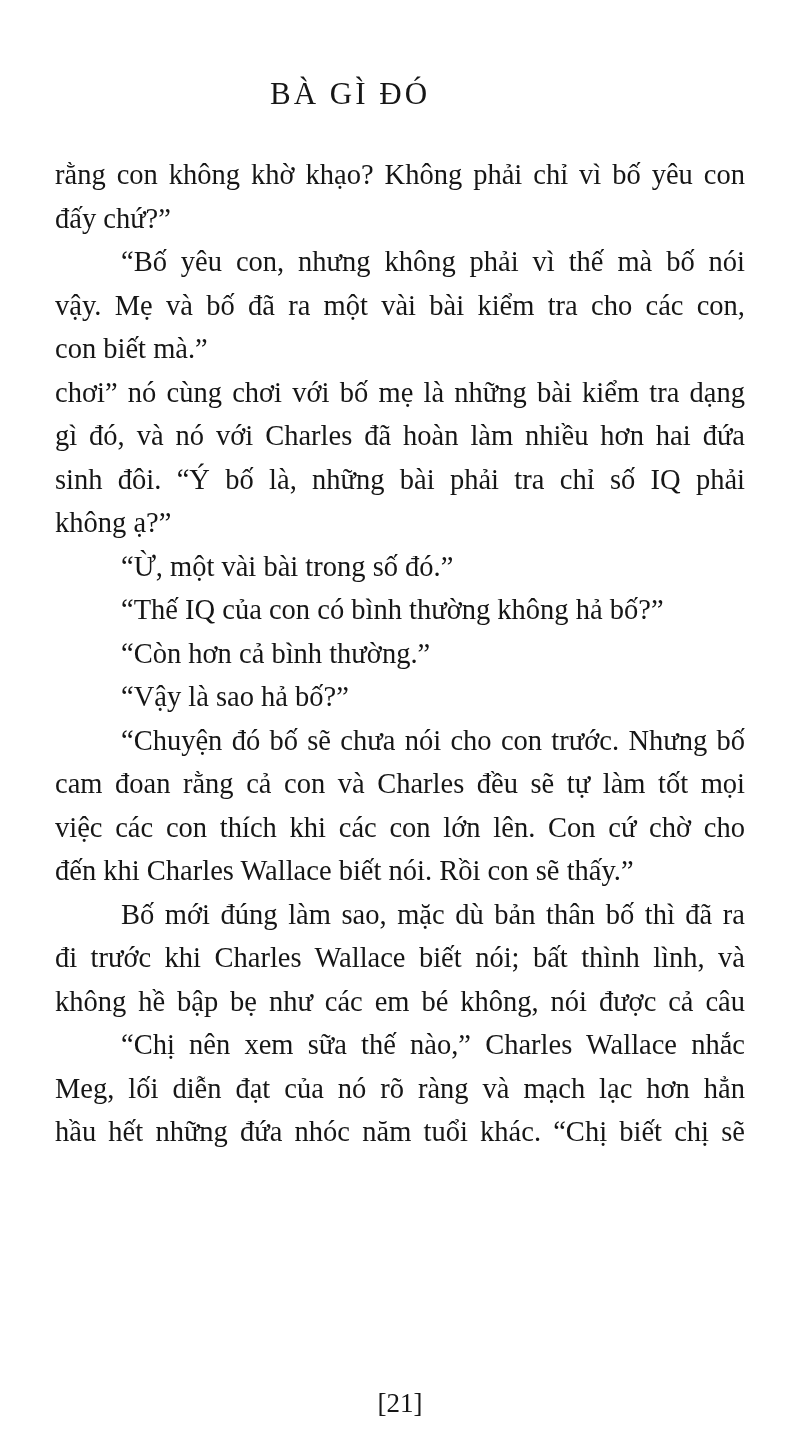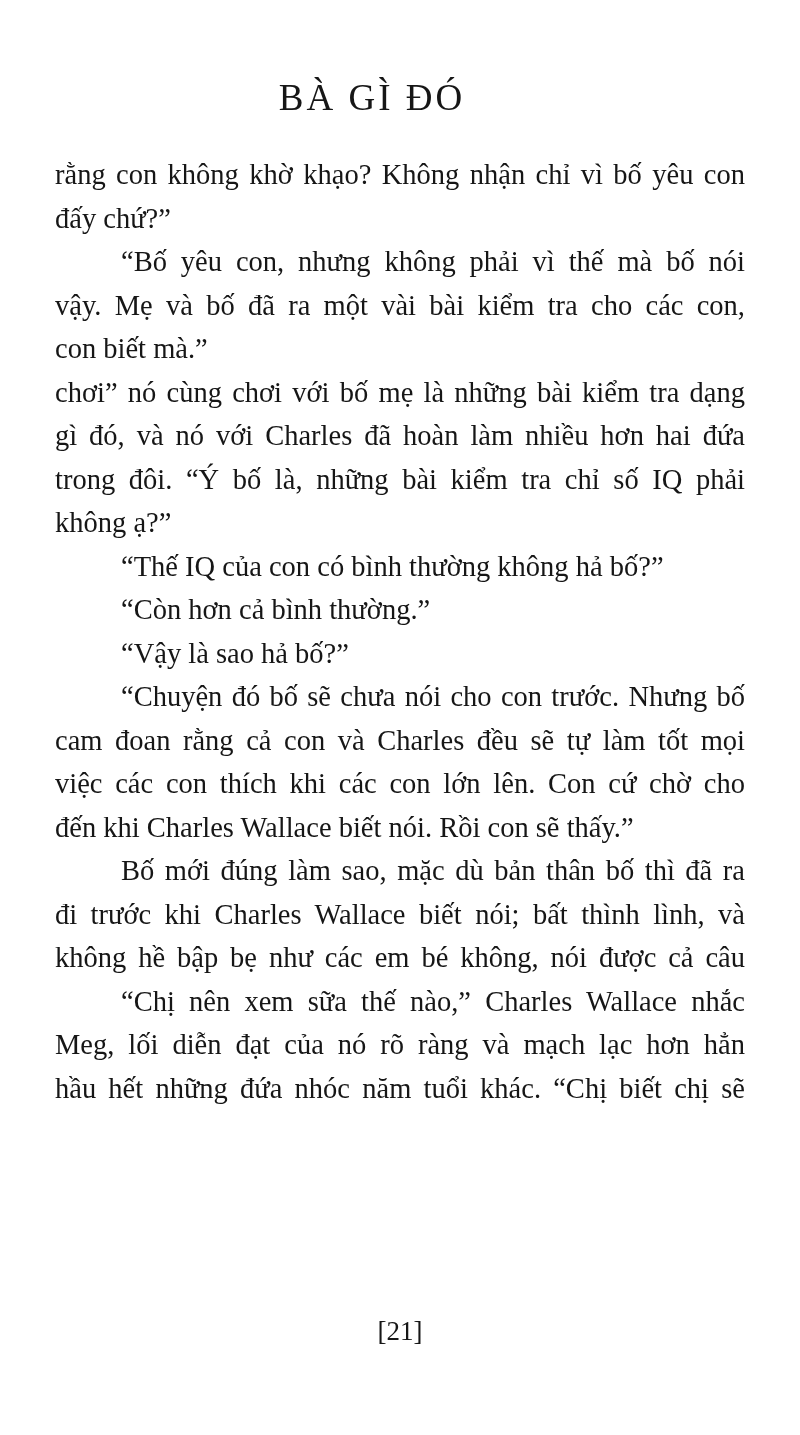--- a/index.html
+++ b/index.html
@@ -14,24 +14,23 @@
     font-family: "Liberation Serif", "DejaVu Serif", serif;
     color: #161616;
     overflow: hidden;
   }
   .chapter-title {
     position: absolute;
     top: 76px;
     left: 0;
     width: 700px;
     text-align: center;
-    font-size: 37px;
+    font-size: 31px;
     letter-spacing: 3px;
     font-weight: 400;
-    padding-left: 22px;
   }
   .body-text {
     position: absolute;
     top: 153px;
     left: 55px;
     width: 690px;
     font-size: 28.5px;
     line-height: 43.5px;
   }
   .line {
@@ -40,42 +39,43 @@
   }
   .line.last {
     text-align: center;
     text-align-last: left;
   }
   .line.indent {
     text-indent: 66px;
   }
   .page-number {
     position: absolute;
-    top: 1316px;
+    top: 1388px;
     left: 0;
     width: 800px;
     text-align: center;
     font-size: 27px;
   }
 </style>
 </head>
 <body>
 
 <div class="chapter-title">BÀ GÌ ĐÓ</div>
 
 <div class="body-text">
-    <div class="line">rằng con không khờ khạo? Không nhận chỉ vì bố yêu con</div>
+    <div class="line">rằng con không khờ khạo? Không phải chỉ vì bố yêu con</div>
     <div class="line last">đấy chứ?”</div>
     <div class="line indent">“Bố yêu con, nhưng không phải vì thế mà bố nói</div>
     <div class="line">vậy. Mẹ và bố đã ra một vài bài kiểm tra cho các con,</div>
     <div class="line last">con biết mà.”</div>
     <div class="line">chơi” nó cùng chơi với bố mẹ là những bài kiểm tra dạng</div>
     <div class="line">gì đó, và nó với Charles đã hoàn làm nhiều hơn hai đứa</div>
-    <div class="line">trong đôi. “Ý bố là, những bài kiểm tra chỉ số IQ phải</div>
+    <div class="line">sinh đôi. “Ý bố là, những bài phải tra chỉ số IQ phải</div>
     <div class="line last">không ạ?”</div>
+    <div class="line last indent">“Ừ, một vài bài trong số đó.”</div>
     <div class="line last indent">“Thế IQ của con có bình thường không hả bố?”</div>
     <div class="line last indent">“Còn hơn cả bình thường.”</div>
     <div class="line last indent">“Vậy là sao hả bố?”</div>
     <div class="line indent">“Chuyện đó bố sẽ chưa nói cho con trước. Nhưng bố</div>
     <div class="line">cam đoan rằng cả con và Charles đều sẽ tự làm tốt mọi</div>
     <div class="line">việc các con thích khi các con lớn lên. Con cứ chờ cho</div>
     <div class="line last">đến khi Charles Wallace biết nói. Rồi con sẽ thấy.”</div>
     <div class="line indent">Bố mới đúng làm sao, mặc dù bản thân bố thì đã ra</div>
     <div class="line">đi trước khi Charles Wallace biết nói; bất thình lình, và</div>
     <div class="line">không hề bập bẹ như các em bé không, nói được cả câu</div>

